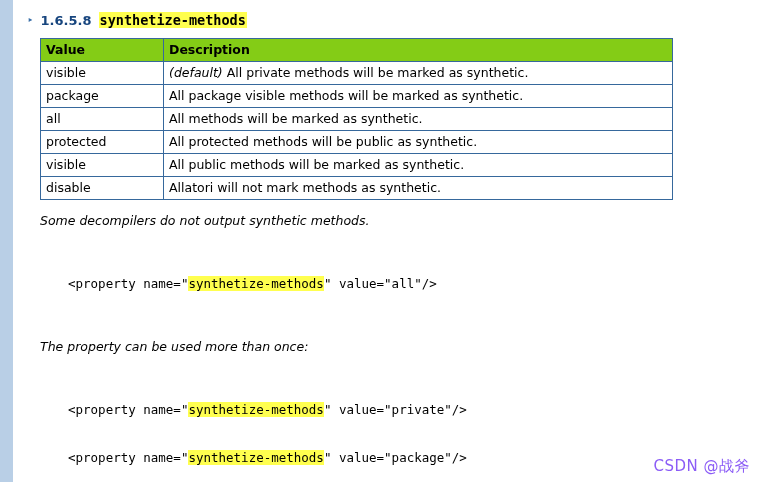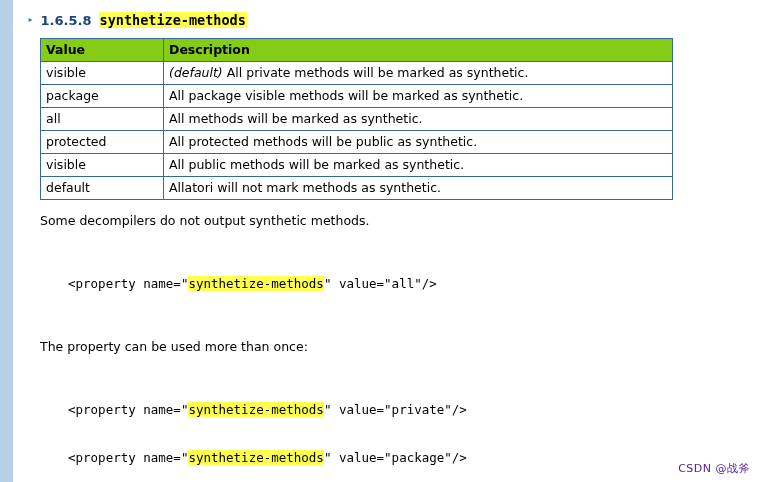--- a/index.html
+++ b/index.html
@@ -72,36 +72,37 @@
     background: #84cc16;
     font-weight: bold;
   }
   table.values col.c1 { width: 123px; }
   .it { font-style: italic; }
   
   p.para {
     margin: 13px 0 0 13px;
     line-height: 16px;
     width: 660px;
+    font-style: italic;
   }
   
   .codeblock {
     margin: 15px 0 15px 41px;
     font-family: "DejaVu Sans Mono", "Liberation Mono", monospace;
     font-size: 12.5px;
     line-height: 16px;
     white-space: pre;
   }
   .codeline { height: 16px; }
   .watermark {
     position: absolute;
     right: 8px;
     bottom: 6px;
-    color: #4c1d95;
-    font-size: 11px;
+    color: #8b5cf6;
+    font-size: 15px;
     letter-spacing: 0.5px;
     user-select: none;
   }
 </style>
 </head>
 <body>
 
 <div class="left-strip"></div>
 
 <div class="content">
@@ -136,21 +137,21 @@
     </tr>
     <tr>
       <td>protected</td>
       <td>All protected methods will be public as synthetic.</td>
     </tr>
     <tr>
       <td>visible</td>
       <td>All public methods will be marked as synthetic.</td>
     </tr>
     <tr>
-      <td>default</td>
+      <td>disable</td>
       <td>Allatori will not mark methods as synthetic.</td>
     </tr>
   </tbody>
     </table>
 
   <p class="para">Some decompilers do not output synthetic methods.</p>
 
 
   <div class="codeblock">
     <div class="codeline"><span>&lt;property name="</span><span class="hl">synthetize-methods</span><span>" value="all"/&gt;</span></div>

